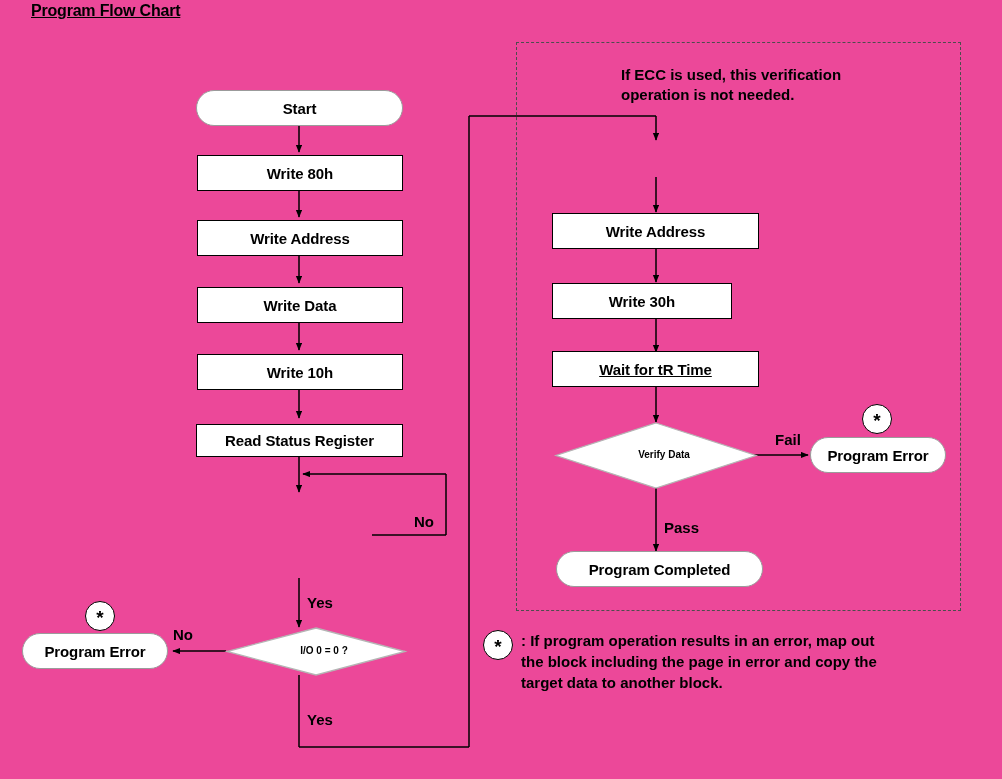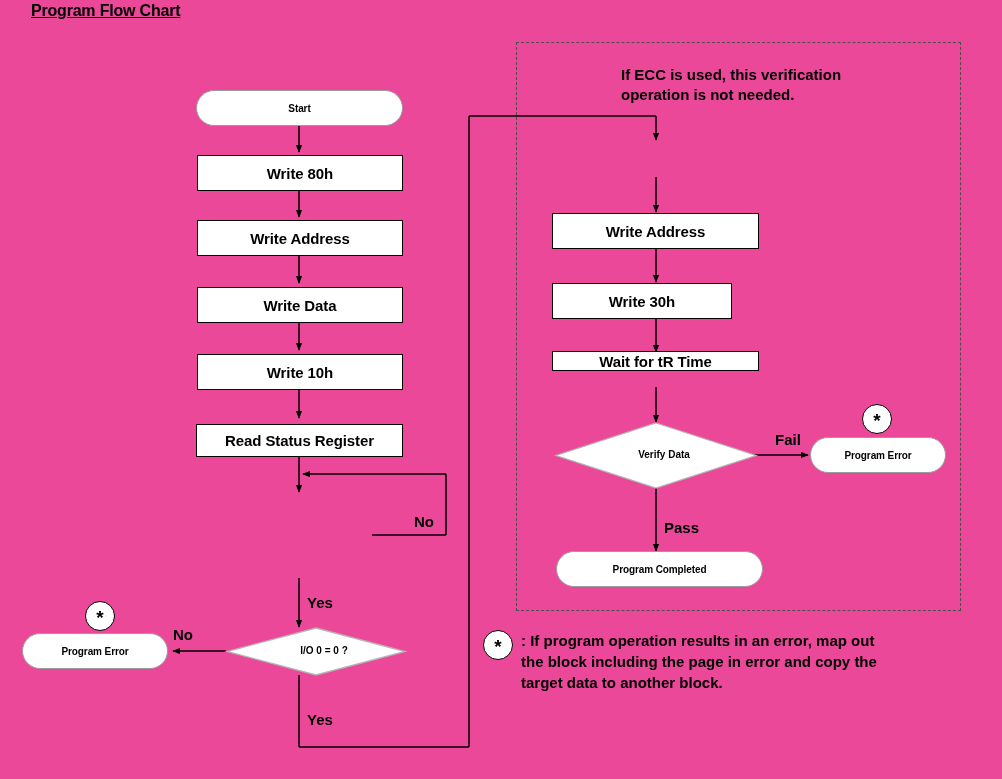--- a/index.html
+++ b/index.html
@@ -44,21 +44,21 @@
   
   .term {
     position: absolute;
     box-sizing: border-box;
     border: 1.2px solid #9b9b9b;
     border-radius: 22px;
     background: #ffffff;
     display: flex;
     align-items: center;
     justify-content: center;
-    font-size: 10px;
+    font-size: 15px;
     font-weight: bold;
     color: #000;
     letter-spacing: -0.1px;
   }
   
   .dec {
     position: absolute;
   }
   .dec svg {
     position: absolute;
@@ -240,21 +240,21 @@
 
 
   <div class="proc" style="left:552px; top:213px; width:207px; height:36px;">
     <span>Write Address</span>
   </div>
 
   <div class="proc" style="left:552px; top:283px; width:180px; height:36px;">
     <span>Write 30h</span>
   </div>
 
-  <div class="proc" style="left:552px; top:351px; width:207px; height:20px;">
+  <div class="proc" style="left:552px; top:351px; width:207px; height:36px;text-decoration:underline;">
     <span>Wait for tR Time</span>
   </div>
 
   <div class="dec" style="left:555px; top:422px; width:202px; height:67px;">
     <svg width="202" height="67" viewBox="0 0 202 67" xmlns="http://www.w3.org/2000/svg">
       <polygon points="101,1 201,33.5 101,66 1,33.5" fill="#ffffff" stroke="#b5b5b5" stroke-width="1.3"></polygon>
     </svg>
     <div class="dectext">
       <div>Verify Data</div>
     </div>

